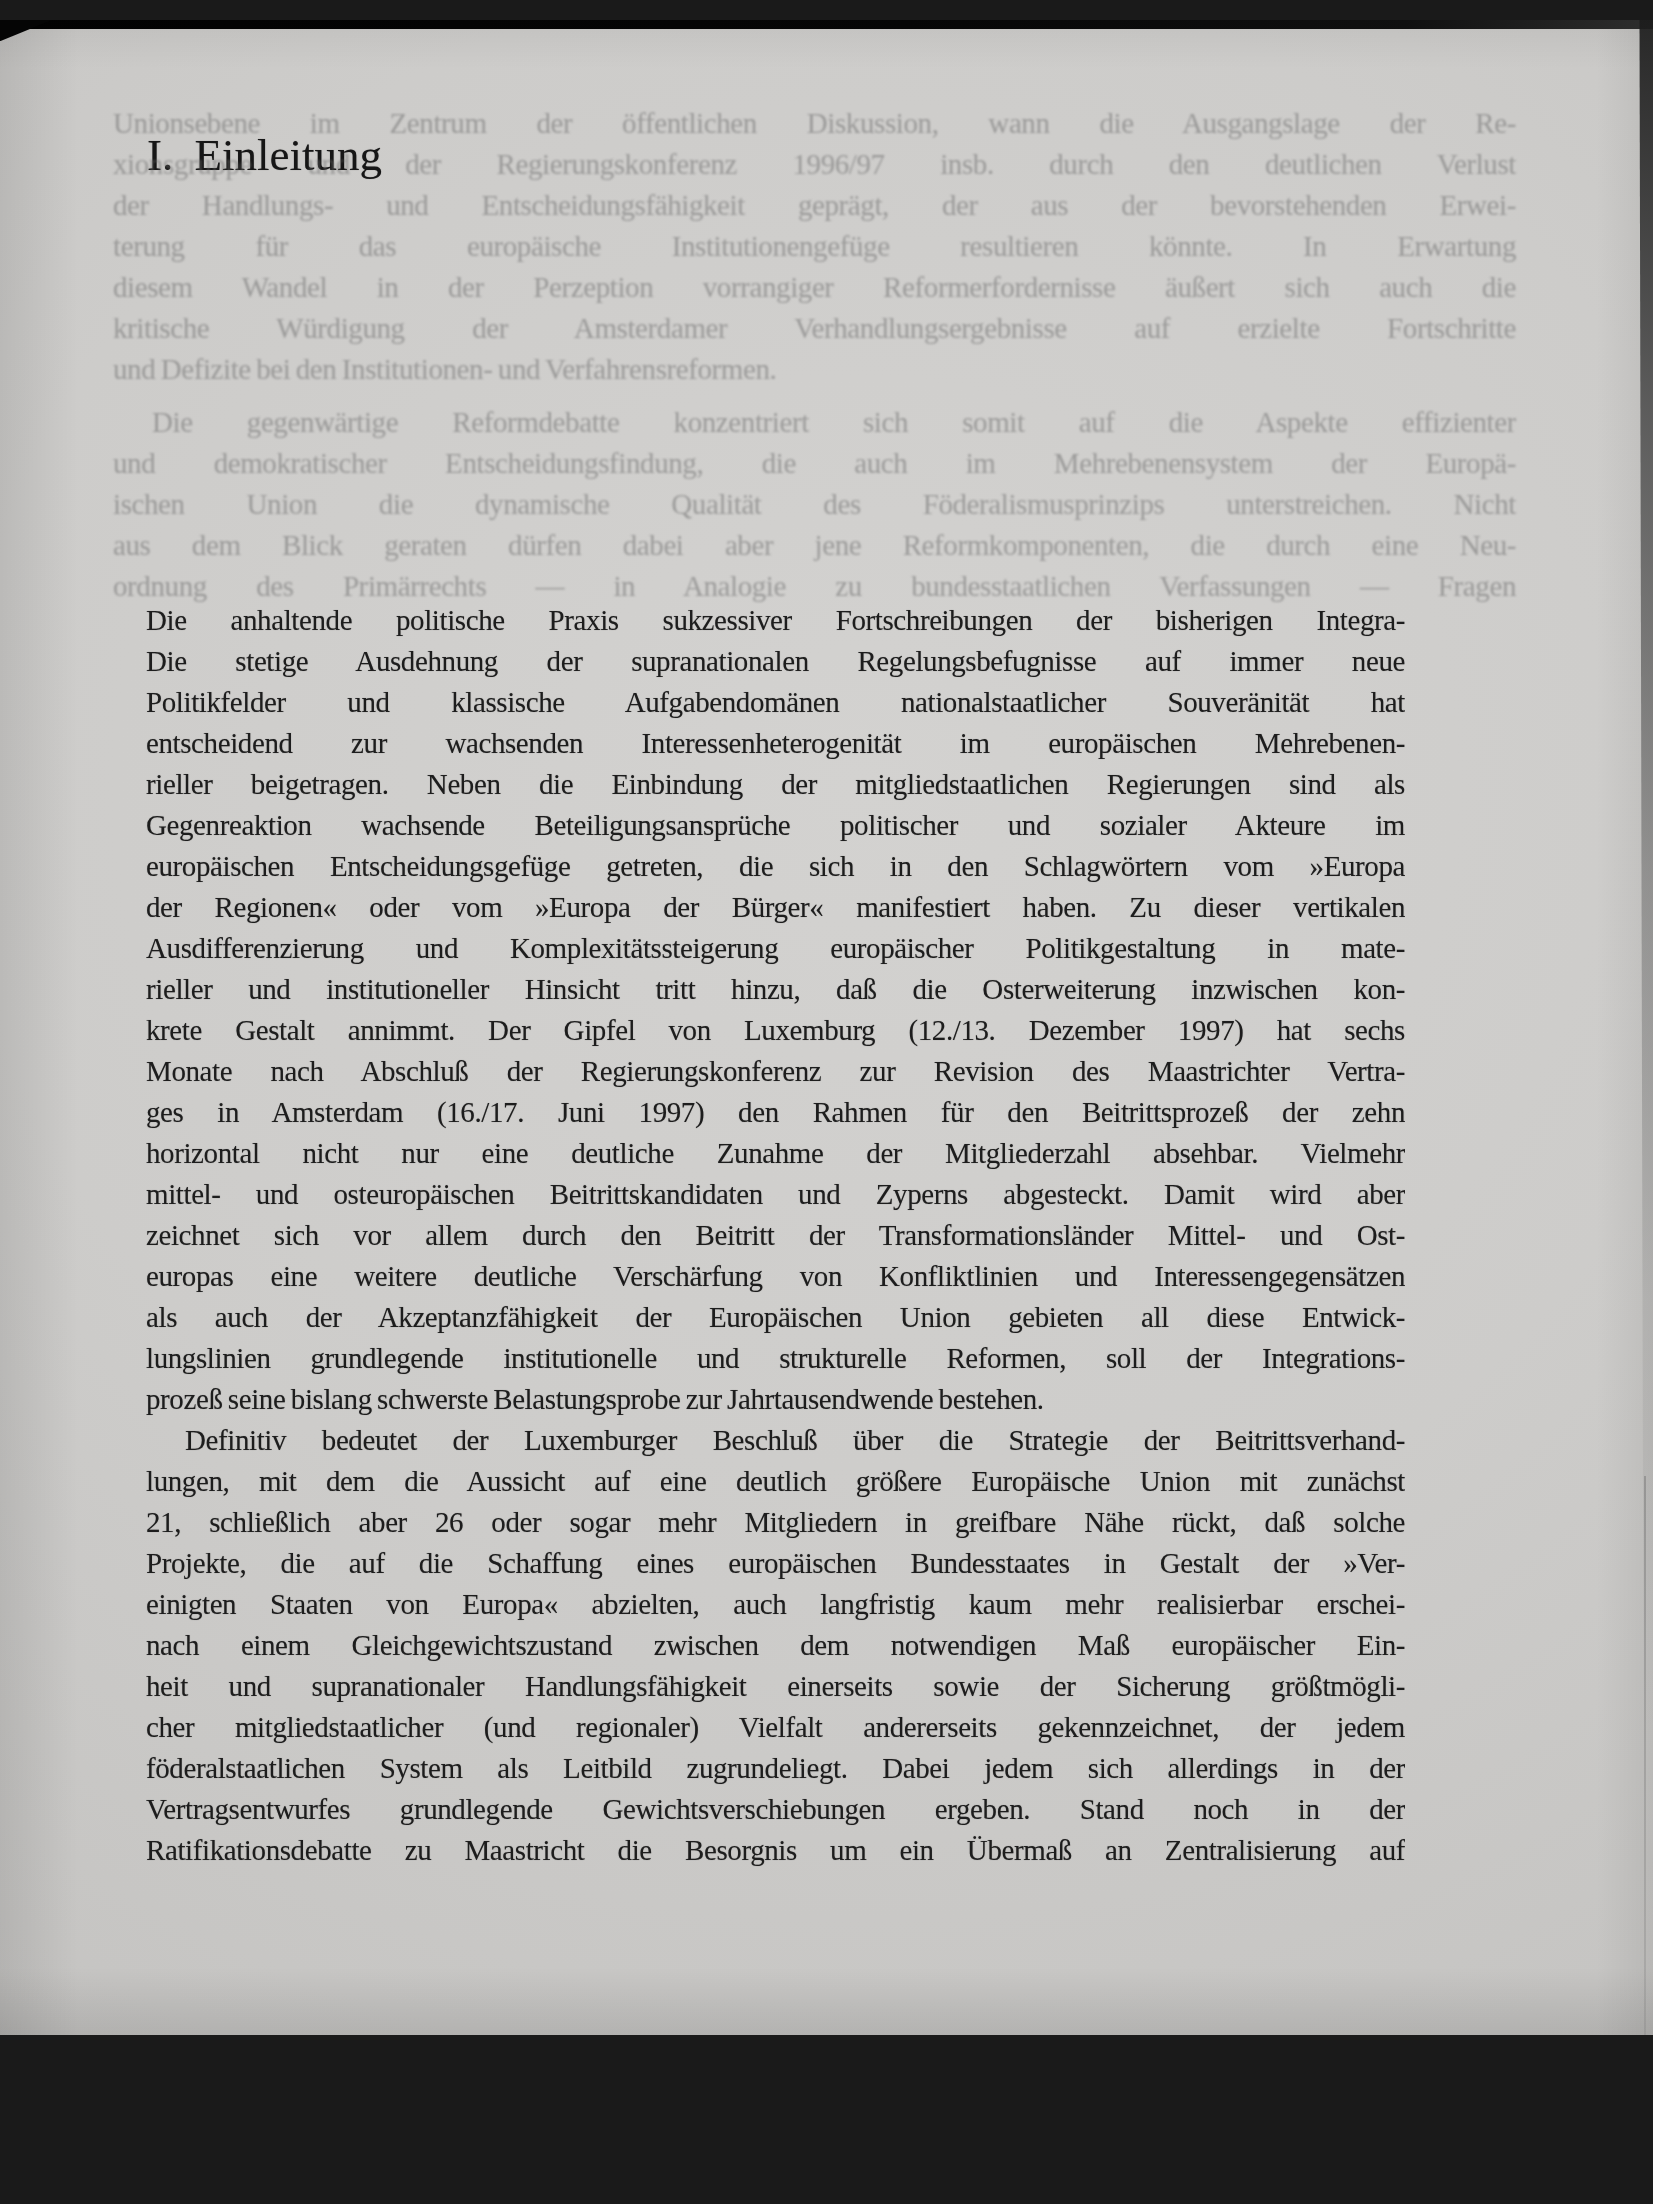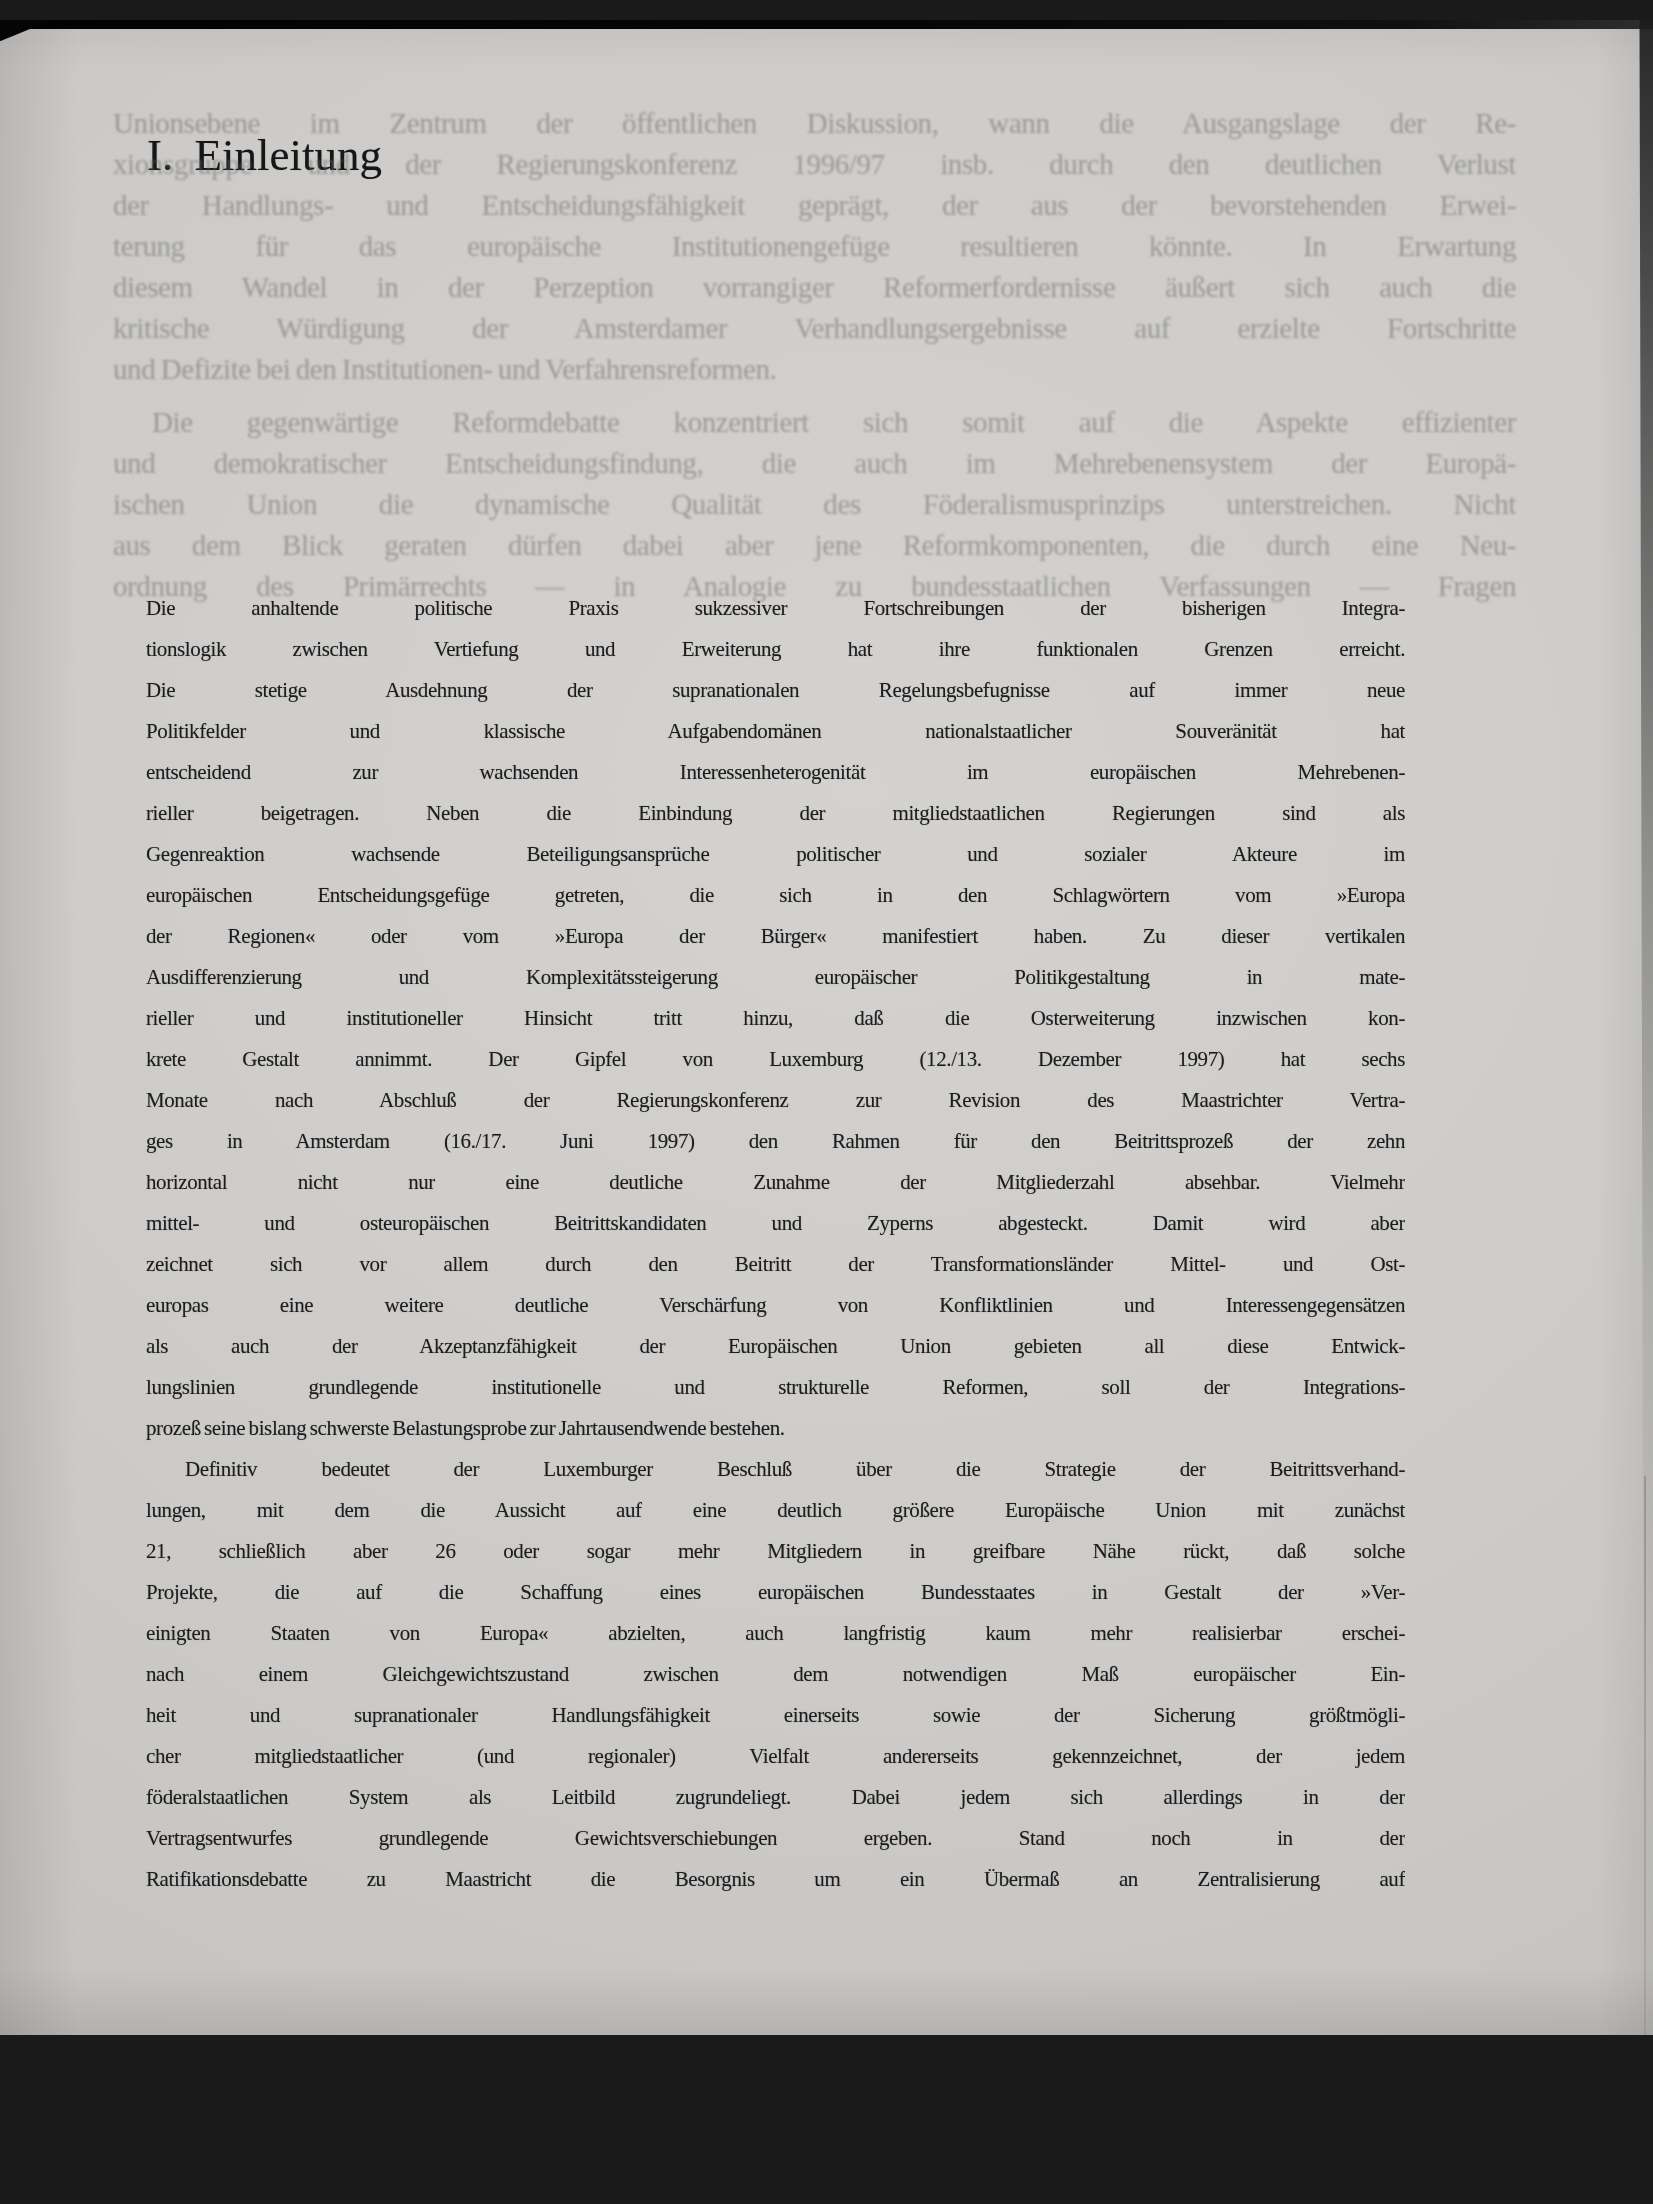--- a/index.html
+++ b/index.html
@@ -33,22 +33,22 @@
     text-shadow:0 0 1px rgba(20,20,20,.35);white-space:nowrap;}
   .title .num{margin-right:21.3px;}
 
   
   .bleed{position:absolute;left:113px;width:1403px;color:rgba(108,108,108,.52);
     filter:blur(1.2px);font-size:29px;line-height:41px;letter-spacing:-0.4px;word-spacing:-1.5px;}
   #bleed1{top:83px;}
   #bleed2{top:382px;}
 
   
-  .body-text{position:absolute;left:146px;top:568px;width:1259px;color:#1d1d1d;
-    font-size:21px;line-height:41px;letter-spacing:-0.4px;word-spacing:-1.5px;
+  .body-text{position:absolute;left:146px;top:580px;width:1259px;color:#1d1d1d;
+    font-size:29px;line-height:41px;letter-spacing:-0.4px;word-spacing:-1.5px;
     text-shadow:0 0 1px rgba(25,25,25,.35);font-family:Liberation Serif, serif;}
   .para + .para{margin-top:0;}
   .line{height:41px;overflow:hidden;text-align:justify;text-align-last:justify;
     -moz-text-align-last:justify;white-space:nowrap;}
   .line.noju{text-align-last:left;-moz-text-align-last:left;}
   .line.indent{text-indent:39px;}
 
   .page-number{position:absolute;left:1378px;top:2113px;font-size:33px;color:#2c2c2c;
     text-shadow:0 0 1px rgba(30,30,30,.3);}
 
@@ -85,21 +85,20 @@
       <div class="line indent">Die gegenwärtige Reformdebatte konzentriert sich somit auf die Aspekte effizienter</div>
       <div class="line">und demokratischer Entscheidungsfindung, die auch im Mehrebenensystem der Europä-</div>
       <div class="line">ischen Union die dynamische Qualität des Föderalismusprinzips unterstreichen. Nicht</div>
       <div class="line">aus dem Blick geraten dürfen dabei aber jene Reformkomponenten, die durch eine Neu-</div>
       <div class="line">ordnung des Primärrechts — in Analogie zu bundesstaatlichen Verfassungen — Fragen</div>
     </div>
 
   <div class="body-text">
     <div class="para">
         <div class="line">Die anhaltende politische Praxis sukzessiver Fortschreibungen der bisherigen Integra-</div>
-        <div class="line">tionslogik zwischen Vertiefung und Erweiterung hat ihre funktionalen Grenzen erreicht.</div>
         <div class="line">Die stetige Ausdehnung der supranationalen Regelungsbefugnisse auf immer neue</div>
         <div class="line">Politikfelder und klassische Aufgabendomänen nationalstaatlicher Souveränität hat</div>
         <div class="line">entscheidend zur wachsenden Interessenheterogenität im europäischen Mehrebenen-</div>
         <div class="line">rieller beigetragen. Neben die Einbindung der mitgliedstaatlichen Regierungen sind als</div>
         <div class="line">Gegenreaktion wachsende Beteiligungsansprüche politischer und sozialer Akteure im</div>
         <div class="line">europäischen Entscheidungsgefüge getreten, die sich in den Schlagwörtern vom »Europa</div>
         <div class="line">der Regionen« oder vom »Europa der Bürger« manifestiert haben. Zu dieser vertikalen</div>
         <div class="line">Ausdifferenzierung und Komplexitätssteigerung europäischer Politikgestaltung in mate-</div>
         <div class="line">rieller und institutioneller Hinsicht tritt hinzu, daß die Osterweiterung inzwischen kon-</div>
         <div class="line">krete Gestalt annimmt. Der Gipfel von Luxemburg (12./13. Dezember 1997) hat sechs</div>

